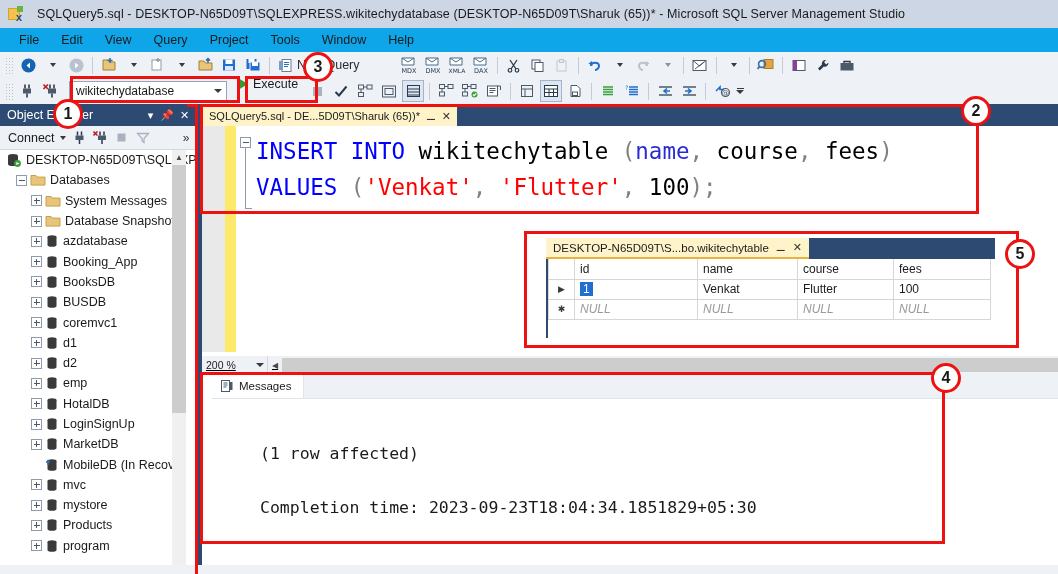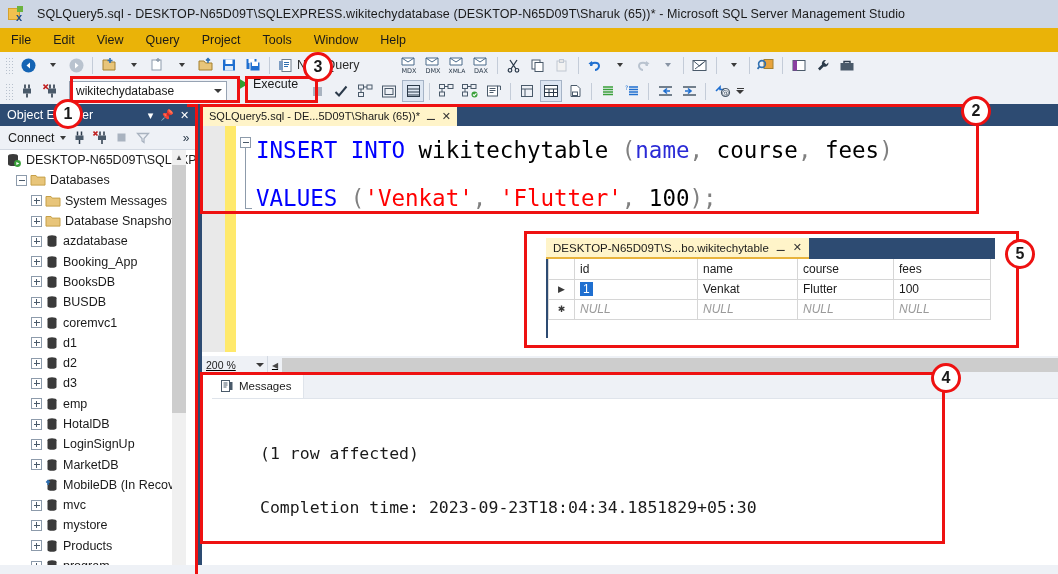--- a/index.html
+++ b/index.html
@@ -40,22 +40,23 @@
     font-family: "Liberation Sans", sans-serif;
   }
   .title-text {
     font-size: 12.5px; color: #1a1a1a; white-space: nowrap;
     letter-spacing: 0.1px;
   }
 
   
   .menubar {
     position: absolute; left: 0; top: 28px; width: 1058px; height: 24px;
-    background: #eab308;
+    background: #0ea5e9;
     display: flex; align-items: center;
+    padding-left: 8px;
   }
   .menu-item {
     font-size: 12.5px; color: #1a1a1a;
     padding: 2px 11px; cursor: default; white-space: nowrap;
   }
 
   
   .toolbar {
     position: absolute; left: 0; width: 1058px; height: 26px;
     background: #eef1f6;
@@ -240,22 +241,22 @@
     position: absolute; left: 9px; top: 22px; width: 1px; height: 60px;
     background: #8d9bab;
   }
   .fold-foot {
     position: absolute; left: 9px; top: 82px; width: 7px; height: 1px;
     background: #8d9bab;
   }
   .code {
     position: absolute; left: 54px; top: 0; width: 802px; height: 226px;
     font-family: "DejaVu Sans Mono", monospace;
-    font-size: 22.5px; line-height: 48px;
-    white-space: pre; padding-top: 0; color: #000000;
+    font-size: 22.5px; line-height: 36px;
+    white-space: pre; padding-top: 7px; color: #000000;
   }
   .kw { color: #0000ff; }
   .op { color: #808080; }
   .str { color: #ff0000; }
   .ident { color: #000000; }
   .col { color: #2b2bd6; }
   .num { color: #000000; }
 
   .ed-hscroll {
     position: absolute; left: 202px; top: 356px; width: 856px; height: 18px;
@@ -868,29 +869,20 @@
         <span class="lbl">d1</span>
       </div>
       <div class="tree-row">
         <span class="ind" style="width:27px"></span>
           <span class="expander plus"></span>
         <svg class="ico" width="14" height="14" viewBox="0 0 14 14">
           <ellipse cx="7" cy="3" rx="4.5" ry="1.8" fill="#3a3a3a"></ellipse>
           <path d="M2.5 3 v8 a4.5 1.8 0 0 0 9 0 V3" fill="#3a3a3a"></path>
         </svg>
         <span class="lbl">d2</span>
-      </div>
-      <div class="tree-row">
-        <span class="ind" style="width:27px"></span>
-          <span class="expander plus"></span>
-        <svg class="ico" width="14" height="14" viewBox="0 0 14 14">
-          <ellipse cx="7" cy="3" rx="4.5" ry="1.8" fill="#3a3a3a"></ellipse>
-          <path d="M2.5 3 v8 a4.5 1.8 0 0 0 9 0 V3" fill="#3a3a3a"></path>
-        </svg>
-        <span class="lbl">d3</span>
       </div>
       <div class="tree-row">
         <span class="ind" style="width:27px"></span>
           <span class="expander plus"></span>
         <svg class="ico" width="14" height="14" viewBox="0 0 14 14">
           <ellipse cx="7" cy="3" rx="4.5" ry="1.8" fill="#3a3a3a"></ellipse>
           <path d="M2.5 3 v8 a4.5 1.8 0 0 0 9 0 V3" fill="#3a3a3a"></path>
         </svg>
         <span class="lbl">emp</span>
       </div>

